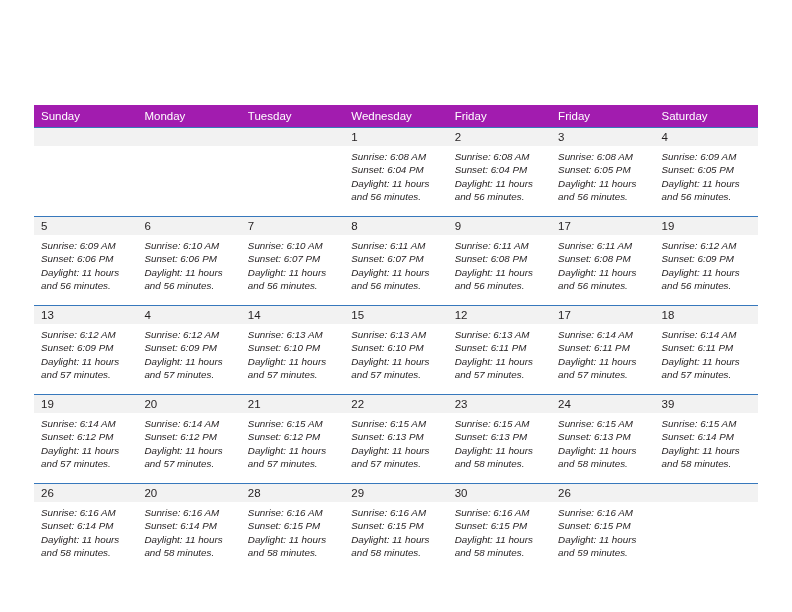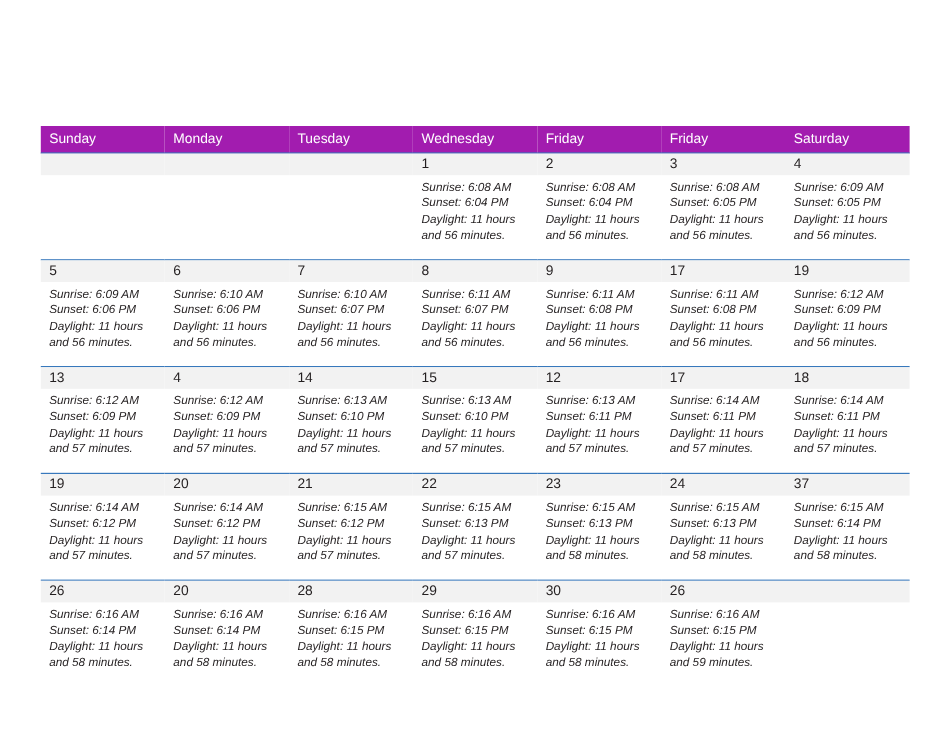--- a/index.html
+++ b/index.html
@@ -447,21 +447,21 @@
               <div class="cell-body">
                 <div>Sunrise: 6:15 AM</div>
                 <div>Sunset: 6:13 PM</div>
                 <div>Daylight: 11 hours</div>
                 <div>and 58 minutes.</div>
               </div>
             </div>
           </td>
           <td>
             <div class="cell-inner">
-              <div class="daynum-band">37</div>
+              <div class="daynum-band">39</div>
               <div class="cell-body">
                 <div>Sunrise: 6:15 AM</div>
                 <div>Sunset: 6:14 PM</div>
                 <div>Daylight: 11 hours</div>
                 <div>and 58 minutes.</div>
               </div>
             </div>
           </td>
         </tr>
         <tr class="week-row">

